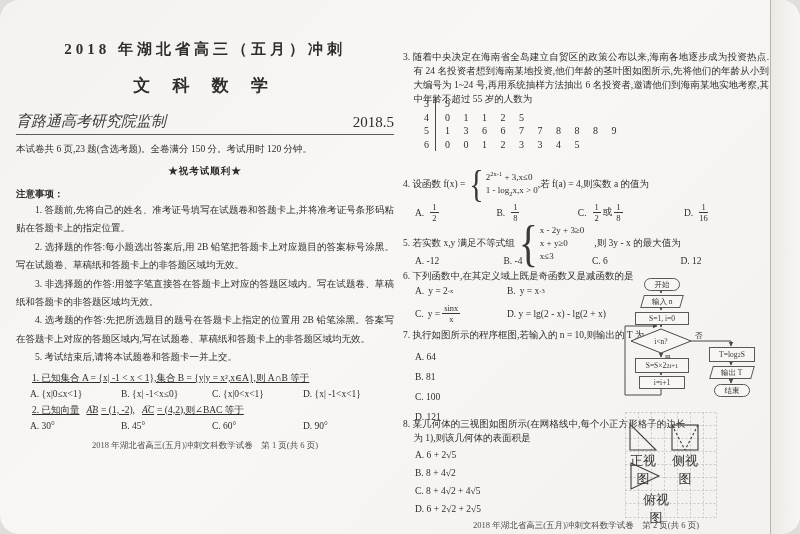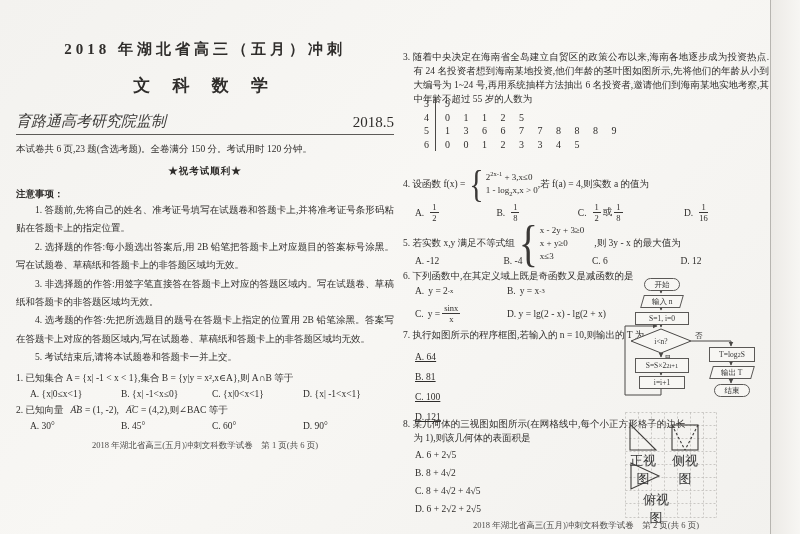--- a/index.html
+++ b/index.html
@@ -1,34 +1,34 @@
 <!DOCTYPE html>
 <html><head>
 <meta charset="utf-8">
 <style>
   html,body{margin:0;padding:0;background:#dfdedb;}
   .screen{position:relative;width:800px;height:534px;overflow:hidden;
     background:linear-gradient(135deg,#f3f2ef 0%,#f8f7f4 45%,#f2f1ee 100%);
-    font-family:"Liberation Serif","DejaVu Serif",serif;color:#2f2d2b;}
+    font-family:"Liberation Serif","DejaVu Serif",serif;color:#2f2d2b;border-radius:19px;}
   .page-edge-line{position:absolute;left:770px;top:0;bottom:0;width:1px;background:#b7b5b0;}
   .page-edge-shade{position:absolute;left:771px;top:0;bottom:0;width:29px;
     background:linear-gradient(90deg,#eceae6,#f7f6f3);}
   
   .col-left{position:absolute;left:16px;top:28px;width:378px;font-size:9.5px;}
   .t-title1{margin:12px 0 0 0;font-size:15px;font-weight:bold;text-align:center;letter-spacing:4px;}
   .t-title2{margin:15px 0 0 0;font-size:17px;font-weight:bold;text-align:center;letter-spacing:9px;}
   .pub-row{display:flex;justify-content:space-between;align-items:flex-end;margin-top:15px;
     border-bottom:1.5px solid #5d5b58;padding-bottom:3px;font-size:15px;}
   .pub{font-style:italic;color:#3c3a38;}
   .paper-info{margin:8px 0 0 0;font-weight:normal;}
   .blessing{margin:9px 0 0 0;text-align:center;font-weight:bold;letter-spacing:1px;}
   .notes-title{margin:10px 0 0 0;font-weight:bold;}
   .note{margin:0;text-indent:2em;text-align:justify;line-height:18.4px;}
   .section-heading{margin:7px 0 0 0;font-weight:bold;line-height:19px;padding-left:1.6em;text-indent:-1.6em;}
-  .question{margin:4px 0 0 0;line-height:15px;}
+  .question{margin:4px 0 0 16px;line-height:15px;text-decoration:underline;}
   .opts{display:flex;margin:3px 0 0 14px;}
   .opts>span{flex:1;}
   .page-footer{margin:9px 0 0 0;text-align:center;font-size:8.5px;color:#4d4b49;}
   .vec{position:relative;font-style:italic;margin:0 3px;}
   .vec::before{content:"\2192";position:absolute;top:-7px;left:50%;transform:translateX(-50%);font-size:7px;}
   
   .col-right{position:absolute;left:403px;top:40px;width:366px;height:492px;font-size:9.5px;}
   .rb{position:absolute;left:0;right:0;}
   .rq3{top:0;line-height:14.2px;text-align:justify;padding-left:1.1em;text-indent:-1.1em;}
   .rsl{top:57px;left:10px;right:auto;font-size:10px;}
@@ -43,21 +43,21 @@
   .rq4o>span{display:flex;align-items:center;}
   .ow-a{width:23%;}.ow-b{width:23%;}.ow-c{width:30%;}.ow-d{width:24%;}
   .rq5{top:180px;display:flex;align-items:center;}
   .rq5o{top:216px;}
   .rq6{top:230px;}
   .rq6ab{top:246px;display:flex;}
   .rq6ab>span,.rq6cd>span{width:92px;display:flex;align-items:center;}
   .rq6cd{top:263px;display:flex;}
   .rq7{top:289px;width:250px;}
   .rq7o{top:307px;left:12px;display:flex;flex-direction:column;}
-  .rq7o>span{line-height:20px;text-decoration:underline;}
+  .rq7o>span{line-height:20px;}
   .rq8{top:377px;width:272px;line-height:14.2px;text-align:justify;padding-left:1.1em;text-indent:-1.1em;}
   .rq8o{top:406px;left:12px;display:flex;flex-direction:column;}
   .rq8o>span{line-height:18px;}
   .rfooter{top:480px;text-align:center;font-size:8.5px;color:#4d4b49;}
   
   .brace{font-size:30px;font-weight:400;color:#3a3836;transform:scaleY(1.25);margin:0 2px 0 4px;}
   .brace3{font-size:40px;}
   .stack{display:flex;flex-direction:column;justify-content:center;font-size:9px;line-height:13px;}
   .frac{display:inline-flex;flex-direction:column;text-align:center;vertical-align:middle;
     font-size:8.5px;line-height:10px;margin:0 2px;}

